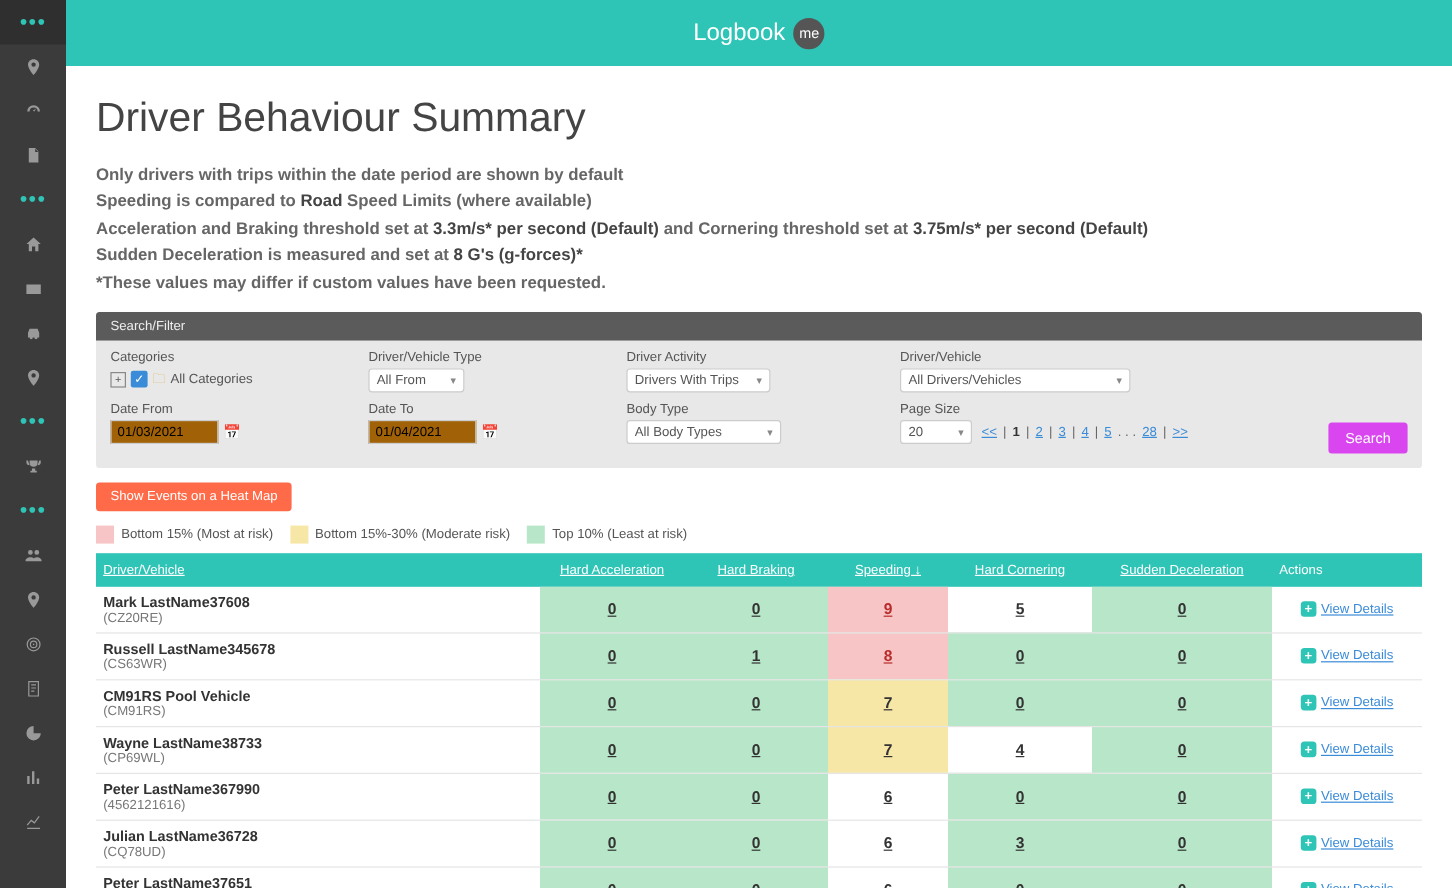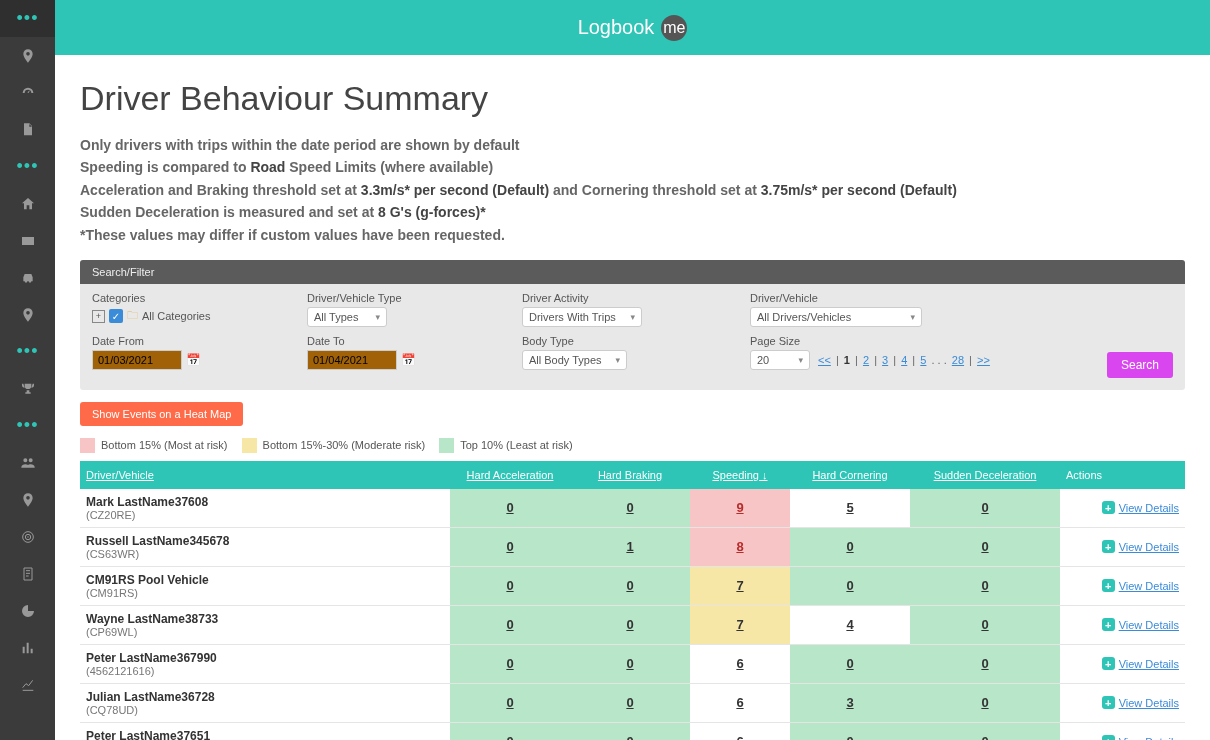--- a/index.html
+++ b/index.html
@@ -13,21 +13,21 @@
 .sidebar-item.active { background: #2f2f2f; color: #2ec4b6; }
 .sidebar-item svg { width: 16px; height: 16px; fill: currentColor; }
 .sidebar-item .dots { font-size: 18px; letter-spacing: 1px; color:#2ec4b6;}
 
 
 .main { flex: 1; display: flex; flex-direction: column; overflow: hidden; }
 
 
 .topbar { height: 55px; background: #2ec4b6; display: flex; align-items: center; justify-content: center; }
 .logo { color:#fff; font-size: 20px; font-weight:300; display:flex; align-items:center; gap:7px;}
-.logo .me { display:inline-flex; width:26px; height:26px; border-radius:13px; background:#555; color:#fff; align-items:center; justify-content:center; font-size:16px; font-weight:400;}
+.logo .me { display:inline-flex; width:26px; height:26px; border-radius:13px; background:#555; color:#fff; align-items:center; justify-content:center; font-size:12px; font-weight:400;}
 
 
 .content { padding: 10px 25px 0 25px; overflow-y: auto; flex:1; }
 h1 { font-size: 34px; font-weight: 300; color: #444; margin: 14px 0 16px 0; }
 .notes { font-size: 14px; color:#666; line-height:1.6; margin-bottom:14px;font-weight:bold;}
 .notes strong { color:#444; }
 
 
 .filter-header { background:#5b5b5b; color:#eee; padding:6px 12px; font-size:11px; border-radius:3px 3px 0 0;}
 .filter-body { background:#e8e8e8; padding:8px 12px 12px 12px; border-radius:0 0 3px 3px; display:flex; flex-wrap:wrap; gap-row:6px;}
@@ -65,21 +65,21 @@
 
 
 .table { width:100%; border-collapse:collapse; }
 .table thead th { background:#2ec4b6; color:#fff; font-size:11px; font-weight:normal; padding:8px 6px; text-align:center;}
 .table thead th a{color:#fff;text-decoration:underline;}
 .table thead th.first{text-align:left;}
 .table tbody td { padding:6px; border-bottom:1px solid #e5e5e5; text-align:center; font-size:13px; font-weight:bold; color:#333;}
 .table tbody td.first { text-align:left; font-weight:normal;}
 .table tbody td.first .name{font-weight:bold;color:#333;font-size:12px;}
 .table tbody td.first .reg{color:#777;font-size:11px;}
-.table tbody td.actions{text-align:right;font-weight:normal;font-size:11px;}
+.table tbody td.actions{text-align:center;font-weight:normal;font-size:11px;}
 .table tbody td.actions a{color:#3a8bd8;text-decoration:underline;}
 .plus-icon{display:inline-flex;width:13px;height:13px;background:#2ec4b6;color:#fff;border-radius:3px;align-items:center;justify-content:center;font-size:11px;margin-right:4px;font-weight:bold;}
 .cell-red{background:#f7c5c5;}
 .cell-yellow{background:#f7e7a7;}
 .cell-green{background:#b8e6c9;}
 .cell-val{text-decoration:underline;}
 .cell-val.redbold{color:#b82b2b;}
 </style>
 </head>
 <body>
@@ -204,32 +204,32 @@
           <div class="categories-row">
             <span class="tree-icon">+</span>
             <span class="chk">✓</span>
             <span class="folder-icon">🗀</span>
             <span>All Categories</span>
           </div>
         </div>
         <div class="filter-group fg2">
           <span class="filter-label">Driver/Vehicle Type</span>
           <div class="select" style="width:80px;">
-              <span>All Types</span>
+              <span>All From</span>
             </div>
         </div>
         <div class="filter-group fg3">
           <span class="filter-label">Driver Activity</span>
           <div class="select" style="width:120px;">
               <span>Drivers With Trips</span>
             </div>
         </div>
         <div class="filter-group fg4">
           <span class="filter-label">Driver/Vehicle</span>
-          <div class="select" style="width:172px;align-items:center;">
+          <div class="select" style="width:192px;align-items:center;">
               <span>All Drivers/Vehicles</span>
             </div>
         </div>
 
         <div class="filter-row2">
           <div class="filter-group fg1">
             <span class="filter-label">Date From</span>
             <div class="date-row">
               <input class="text-input" value="01/03/2021" style="">
               <span class="cal-icon">📅</span>
@@ -237,21 +237,21 @@
           </div>
           <div class="filter-group fg2">
             <span class="filter-label">Date To</span>
             <div class="date-row">
               <input class="text-input" value="01/04/2021" style="">
               <span class="cal-icon">📅</span>
             </div>
           </div>
           <div class="filter-group fg3">
             <span class="filter-label">Body Type</span>
-            <div class="select" style="width:105px;">
+            <div class="select" style="width:129px;">
                 <span>All Body Types</span>
               </div>
           </div>
           <div class="filter-group" style="width:250px;">
             <span class="filter-label">Page Size</span>
             <div class="pagesize-row">
               <div class="select" style="width:60px;">
                   <span>20</span>
                 </div>
               <span class="pagination">

